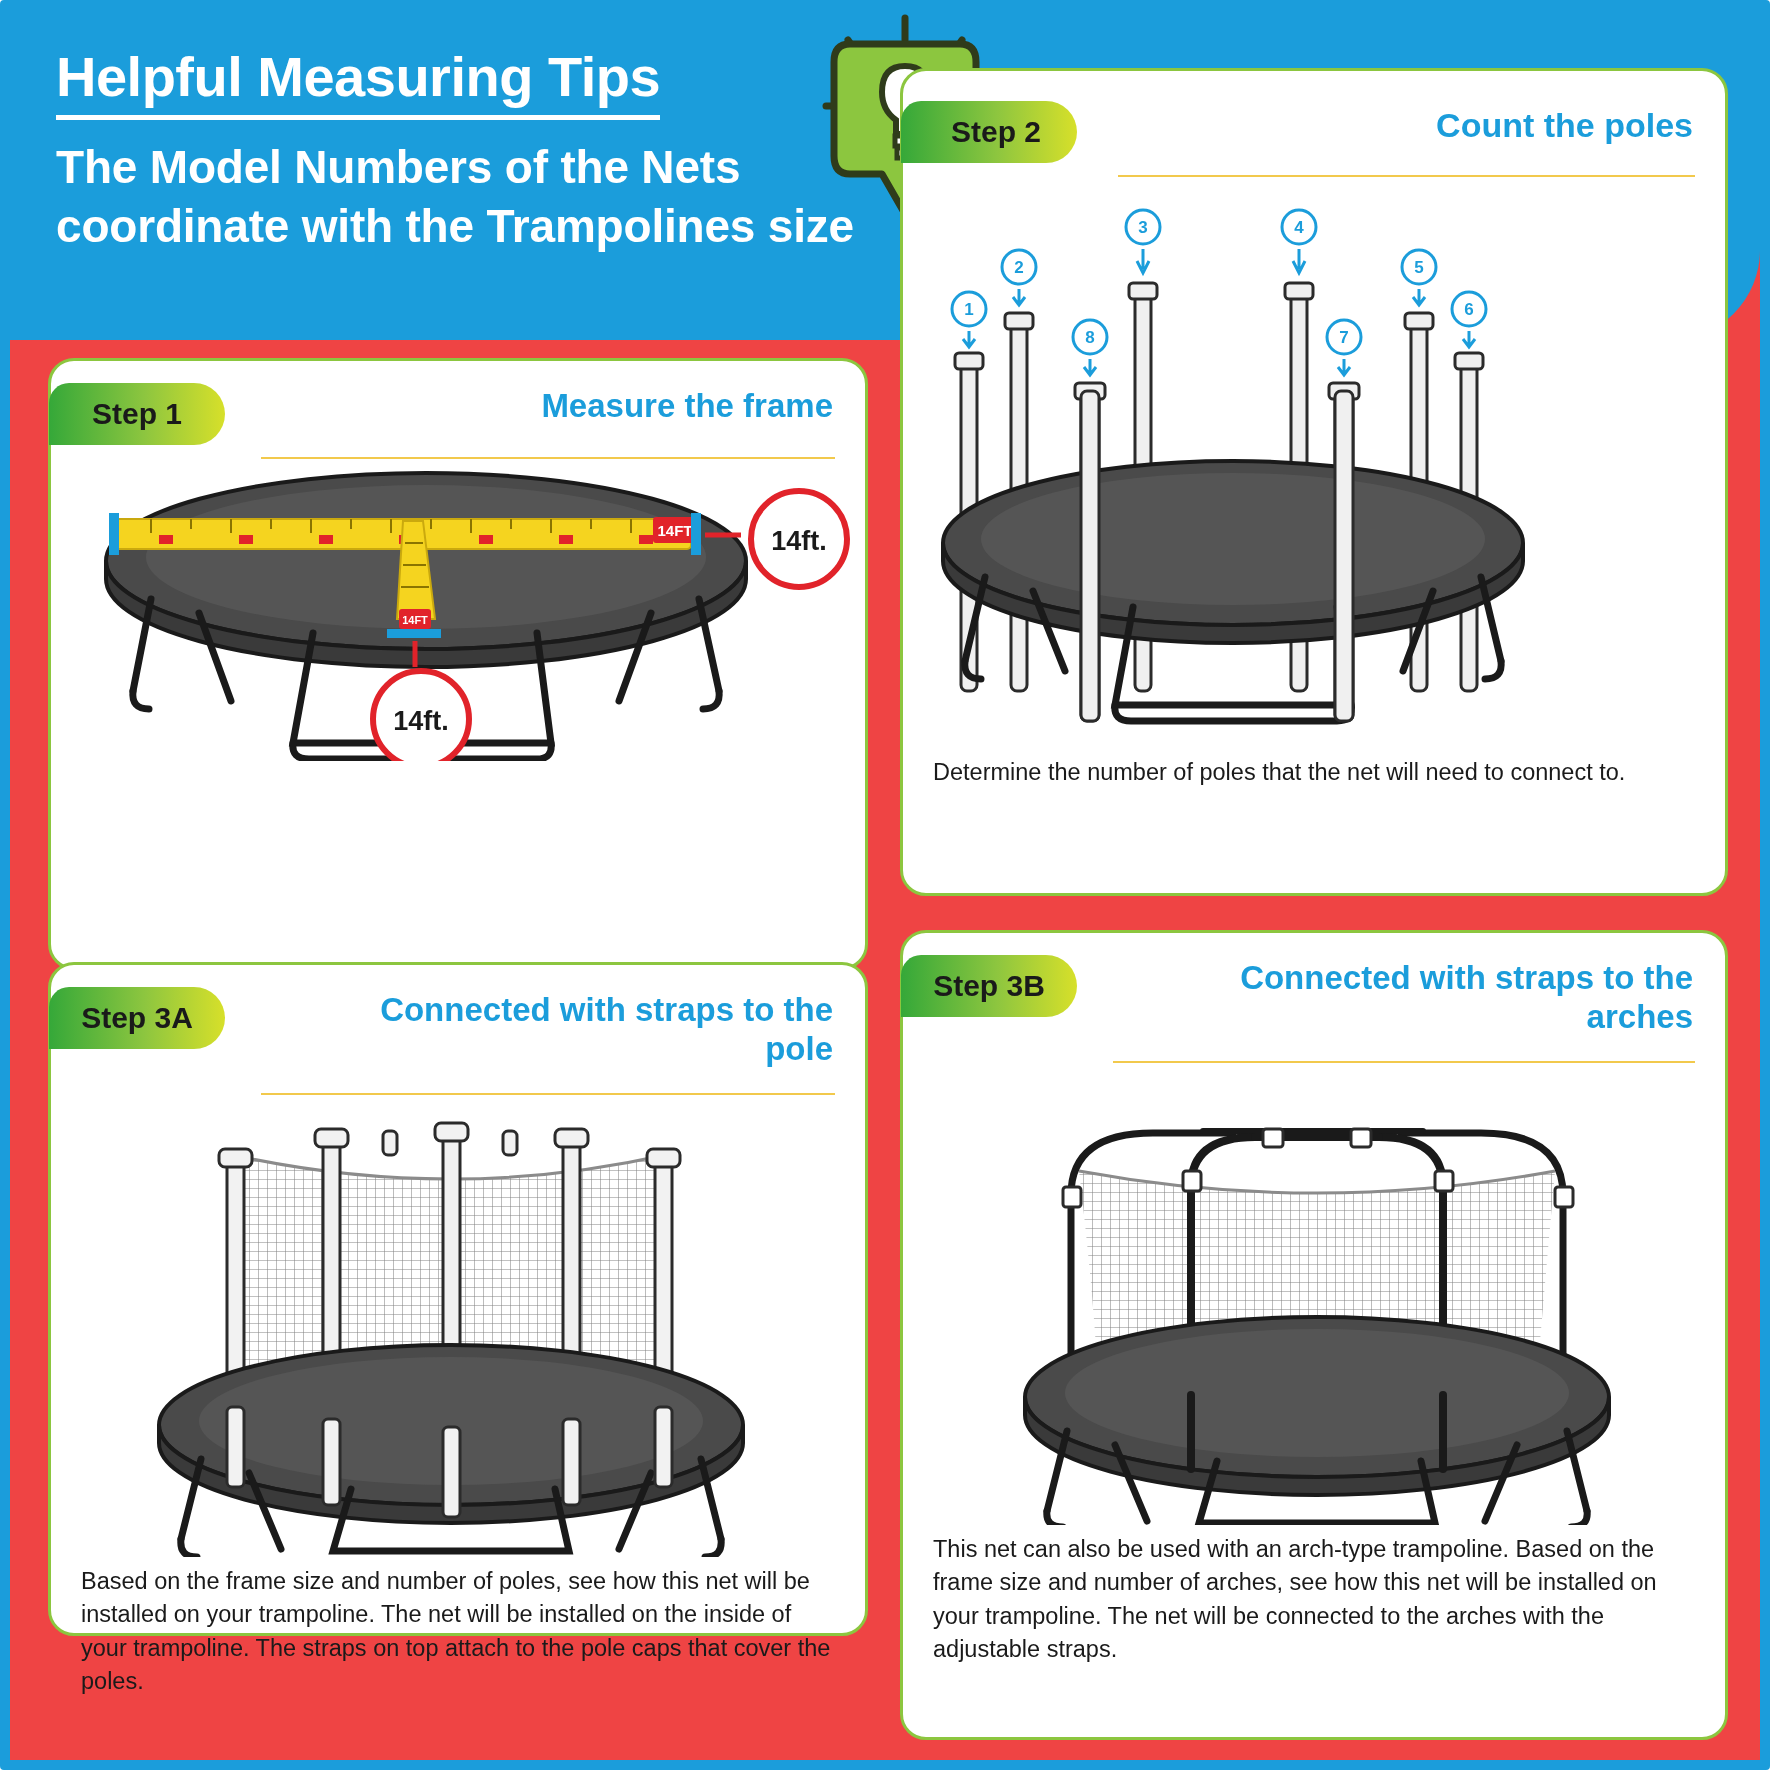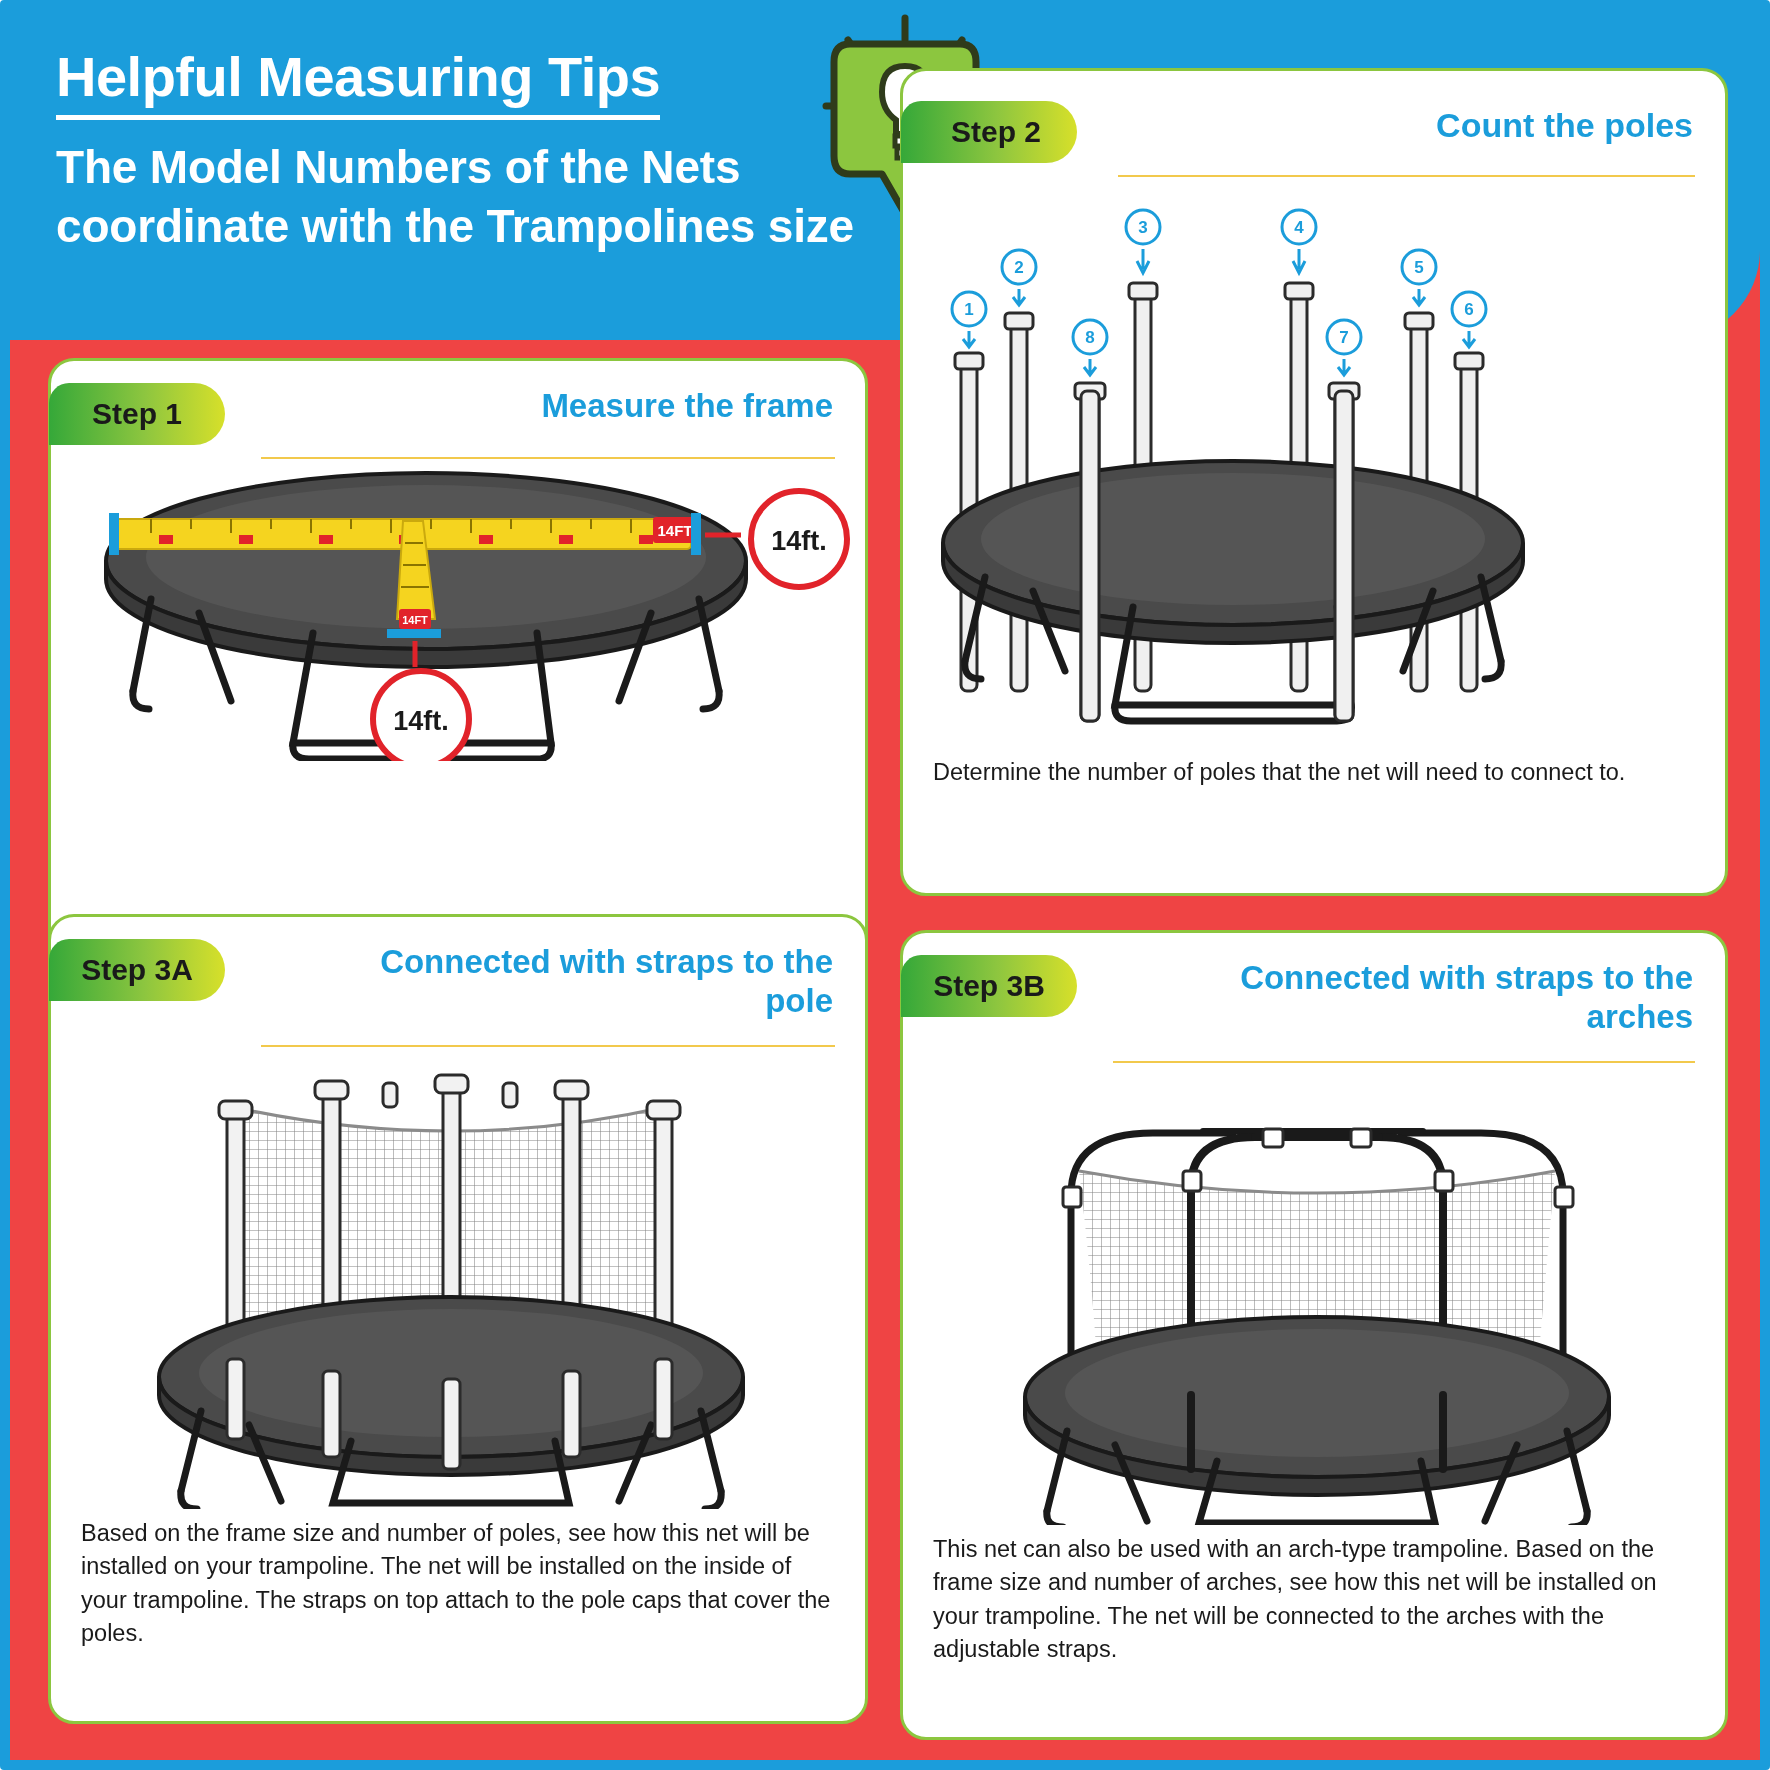--- a/index.html
+++ b/index.html
@@ -68,21 +68,21 @@
   
   .card {
     position: absolute;
     box-sizing: border-box;
     background: #ffffff;
     border: 3px solid #8cc63f;
     border-radius: 26px;
   }
   #card-step1 { left: 38px;  top: 348px;  width: 820px;  height: 612px; }
   #card-step2 { left: 890px; top: 58px;   width: 828px;  height: 828px; }
-  #card-step3a { left: 38px; top: 904px;  width: 820px;  height: 810px; }
+  #card-step3a { left: 38px; top: 952px;  width: 820px;  height: 674px; }
   #card-step3b { left: 890px; top: 920px; width: 828px;  height: 810px; }
 
   .step-badge {
     position: absolute;
     left: -2px;
     top: 22px;
     min-width: 176px;
     height: 62px;
     padding: 0 22px;
     box-sizing: border-box;

